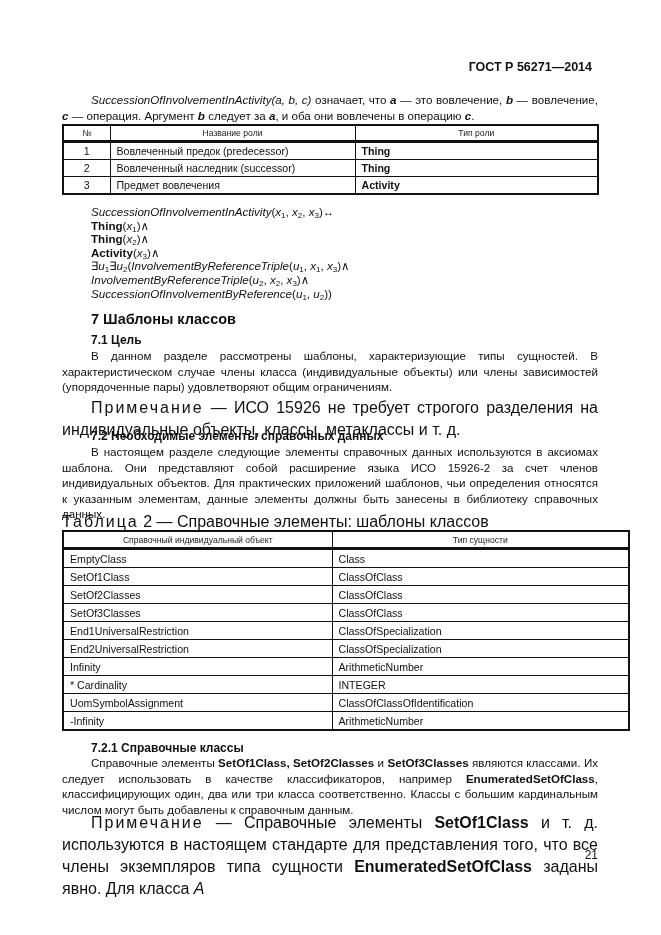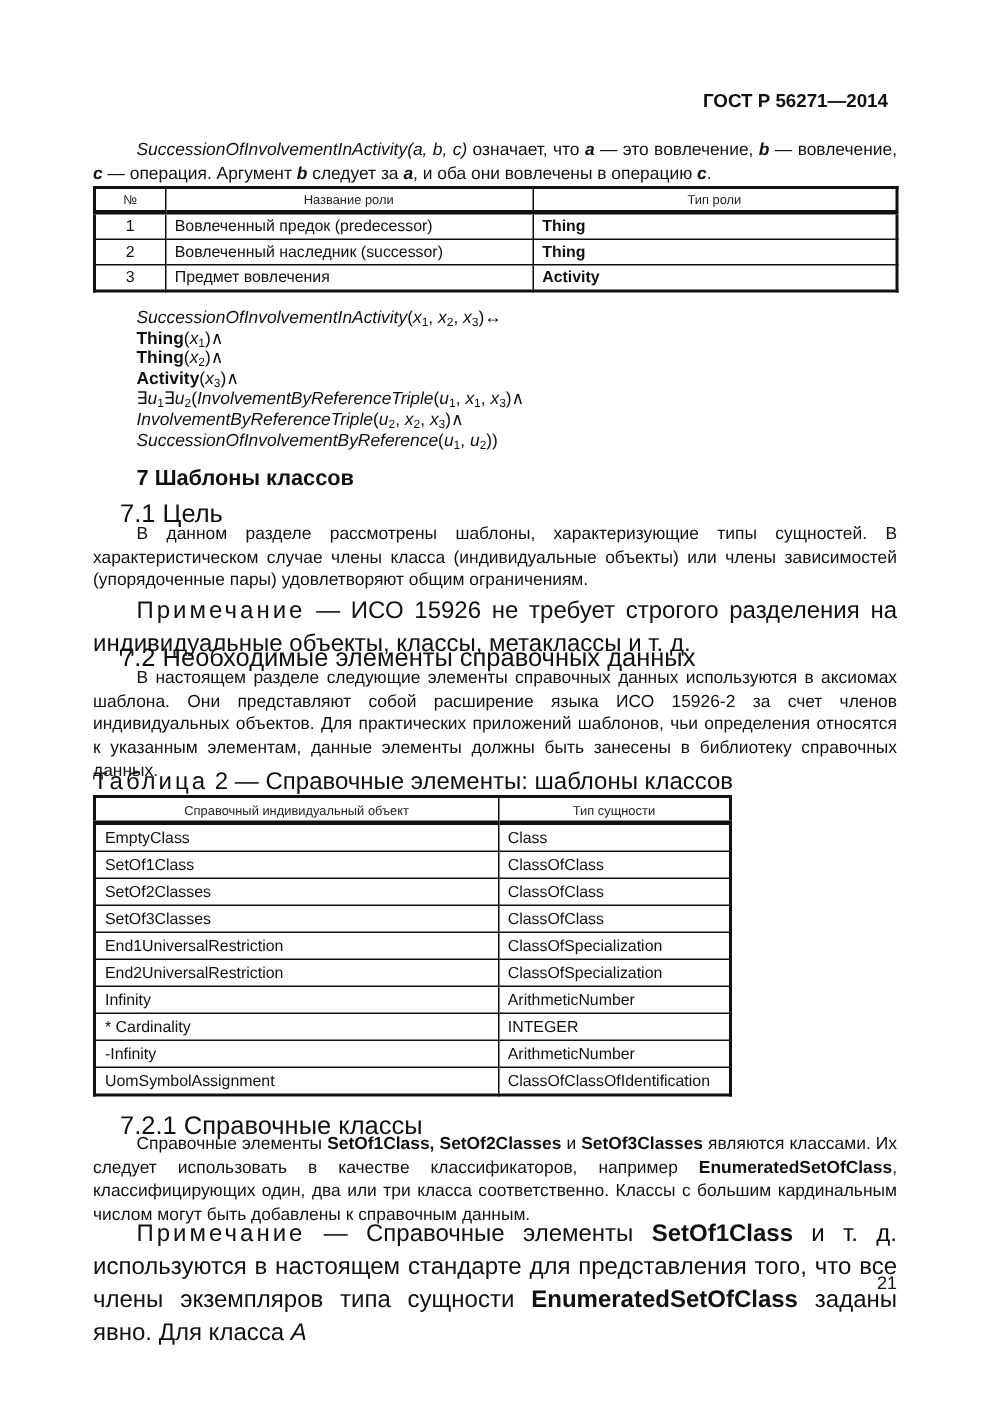--- a/index.html
+++ b/index.html
@@ -13,27 +13,27 @@
   .sp { letter-spacing:2px; }
   b { font-weight:bold; }
   i { font-style:italic; }
   sub { font-size:8px; vertical-align:-2px; line-height:0; }
   table { border-collapse:collapse; position:absolute; font-size:10.6px; }
   td, th { border:1px solid #111; padding:0 6px; }
   th { font-weight:normal; font-size:8.6px; color:#222; text-align:center; }
   .t1 { left:62px; top:124px; width:537px; border:2px solid #111; }
   .t1 th { height:14px; border-bottom:3px solid #111; }
   .t1 td { height:16px; }
-  .t2 { left:62px; top:530px; width:426px; border:2px solid #111; }
+  .t2 { left:62px; top:530px; width:568px; border:2px solid #111; }
   .t2 th { height:15px; border-bottom:3px solid #111; }
   .t2 td { height:17px; font-weight:normal; }
   .c { text-align:center; }
   .formula { left:91px; font-size:11.6px; line-height:13.6px; }
   .h1 { left:91px; top:311px; font-size:14.5px; font-weight:bold; }
-  .h2 { left:80px; font-size:17px; font-weight:normal; }
+  .h2 { left:91px; font-size:12px; font-weight:bold; }
   .pnum { right:63px; top:848px; font-size:12px; }
 </style>
 </head>
 <body>
 
 <div class="abs hdr">ГОСТ Р 56271—2014</div>
 
 <div class="abs p ind" style="top:92px;"><i>SuccessionOfInvolvementInActivity</i><i>(a, b, c)</i><span> означает, что </span><b><i>a</i></b><span> — это вовлечение, </span><b><i>b</i></b><span> — вовлечение, </span><b><i>c</i></b><span> — операция. Аргумент </span><b><i>b</i></b><span> следует за </span><b><i>a</i></b><span>, и оба они вовлечены в операцию </span><b><i>c</i></b><span>.</span></div>
 
 <table class="t1">
@@ -121,26 +121,26 @@
       </tr>
   <tr>
         <td>Infinity</td>
         <td>ArithmeticNumber</td>
       </tr>
   <tr>
         <td>* Cardinality</td>
         <td>INTEGER</td>
       </tr>
   <tr>
+        <td>UomSymbolAssignment</td>
+        <td>ClassOfClassOfIdentification</td>
+      </tr>
+  <tr>
         <td>-Infinity</td>
         <td>ArithmeticNumber</td>
-      </tr>
-  <tr>
-        <td>UomSymbolAssignment</td>
-        <td>ClassOfClassOfIdentification</td>
       </tr>
 </tbody>
   </table>
 
 <div class="abs h2" style="top:741px;text-align:center;">7.2.1 Справочные классы</div>
 <div class="abs p ind" style="top:755px;"><span>Справочные элементы </span><b>SetOf1Class, SetOf2Classes</b><span> и </span><b>SetOf3Classes</b><span> являются классами. Их следует использовать в качестве классификаторов, например </span><b>EnumeratedSetOfClass</b><span>, классифицирующих один, два или три класса соответственно. Классы с большим кардинальным числом могут быть добавлены к справочным данным.</span></div>
 <div class="abs p ind sm" style="top:812px;"><span class="sp">Примечание</span><span> — Справочные элементы </span><b>SetOf1Class</b><span> и т. д. используются в настоящем стандарте для представления того, что все члены экземпляров типа сущности </span><b>EnumeratedSetOfClass</b><span> заданы явно. Для класса </span><i>A</i></div>
 
 <div class="abs pnum">21</div>
 

